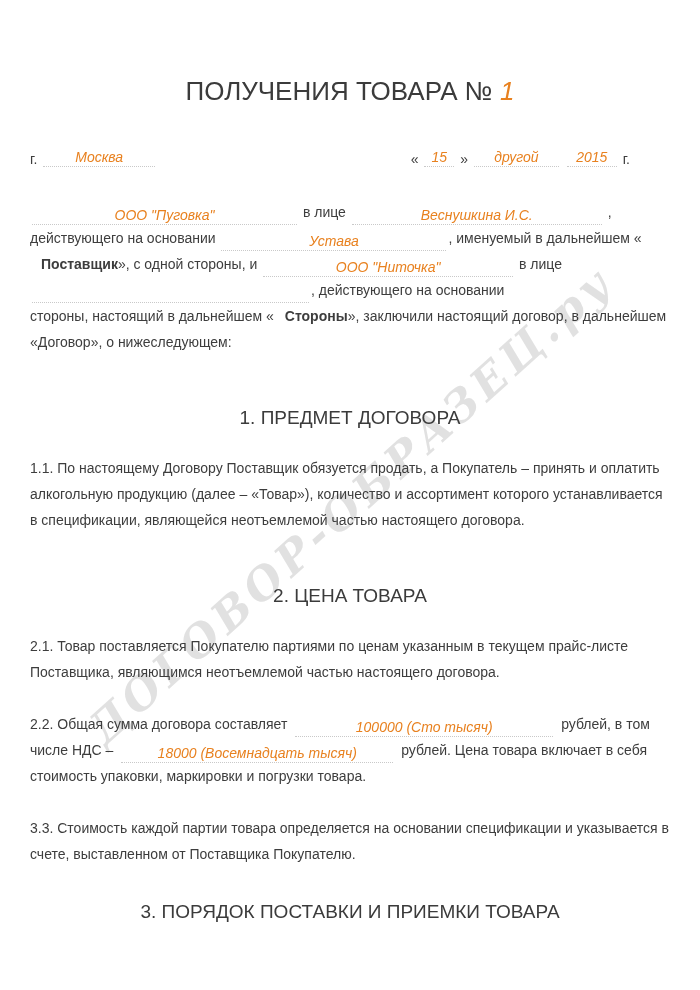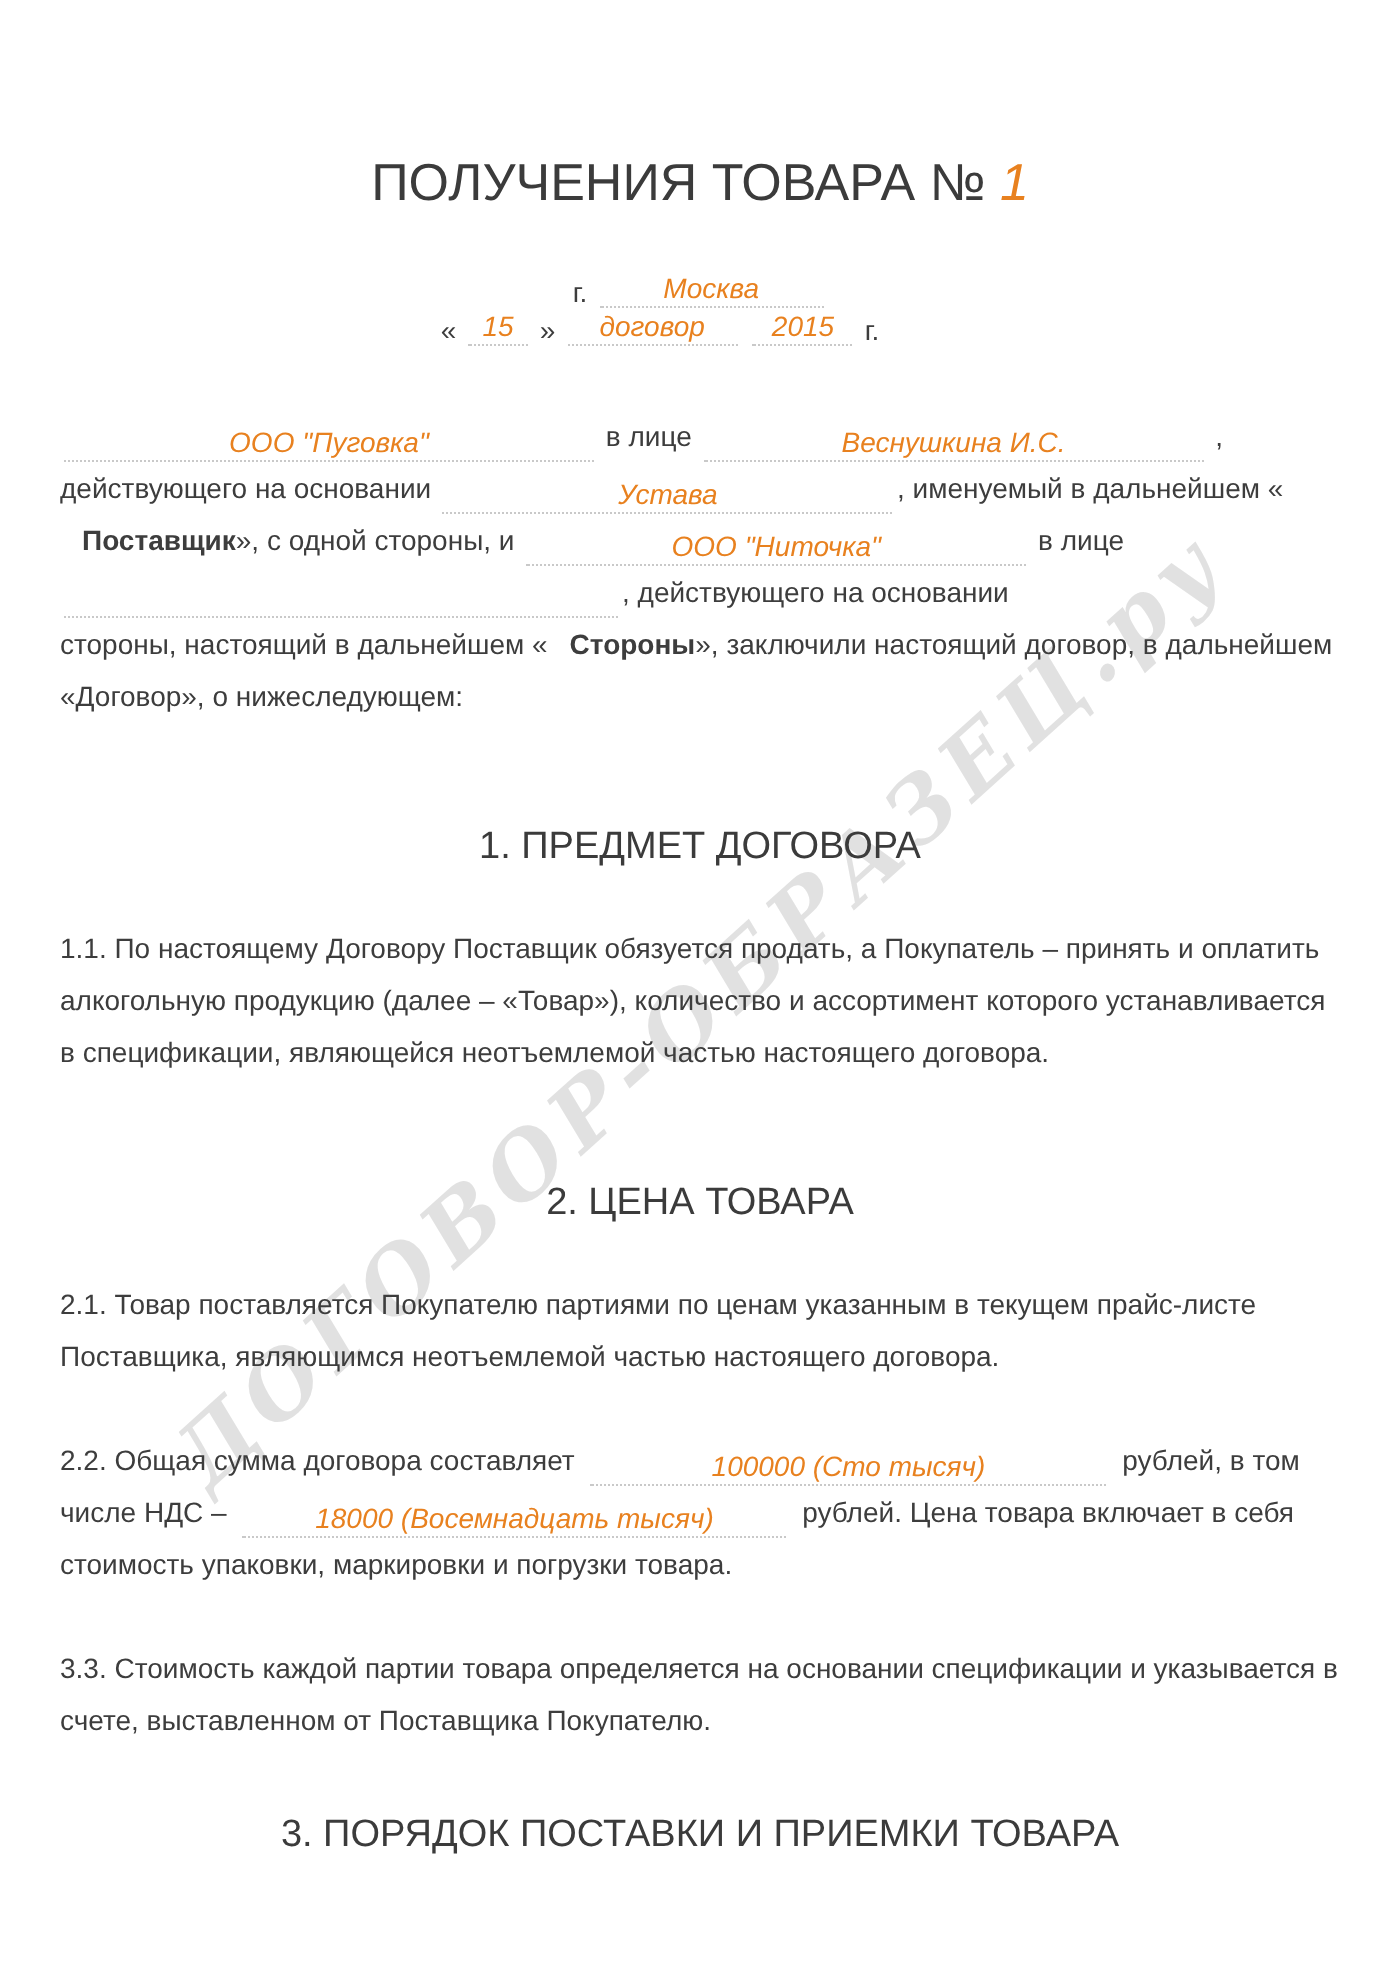--- a/index.html
+++ b/index.html
@@ -36,24 +36,23 @@
     pointer-events:none;
   }
   .title{
     margin-top:72px;
     text-align:center;
     font-size:26px;line-height:38px;
     font-weight:400;color:#3b3b3b;
   }
   .num{color:var(--accent);font-style:italic;}
   .city-date{
-    margin-top:25px;
-    display:flex;justify-content:space-between;align-items:center;
+    margin-top:38px;
+    display:flex;justify-content:space-between;align-items:flex-start;
     font-size:14px;
-    flex-direction:column;
   }
   .city-date .right{padding-right:40px;}
   .field{
     display:inline-block;
     border-bottom:1px dotted var(--dots);
     text-align:center;
     color:var(--accent);
     font-style:italic;
     font-size:14px;
     line-height:18px;
@@ -89,21 +88,21 @@
     <div><span>ПОЛУЧЕНИЯ ТОВАРА №</span>
       <span class="num">1</span></div>
   </div>
 
   <div class="city-date">
     <div class="left"><span>г.</span>
       <span class="field w112">Москва</span></div>
     <div class="right"><span>«</span>
       <span class="field w30">15</span>
       <span>»</span>
-      <span class="field w85">договор</span>
+      <span class="field w85">другой</span>
       <span class="field w50">2015</span>
       <span>г.</span></div>
   </div>
 
   <div class="preamble">
     <div class="pre-line"><span class="field w265">ООО "Пуговка"</span>
       <span>в лице</span>
       <span class="field w250">Веснушкина И.С.</span>
       <span>,</span></div>
     <div class="pre-line"><span>действующего на основании</span>

